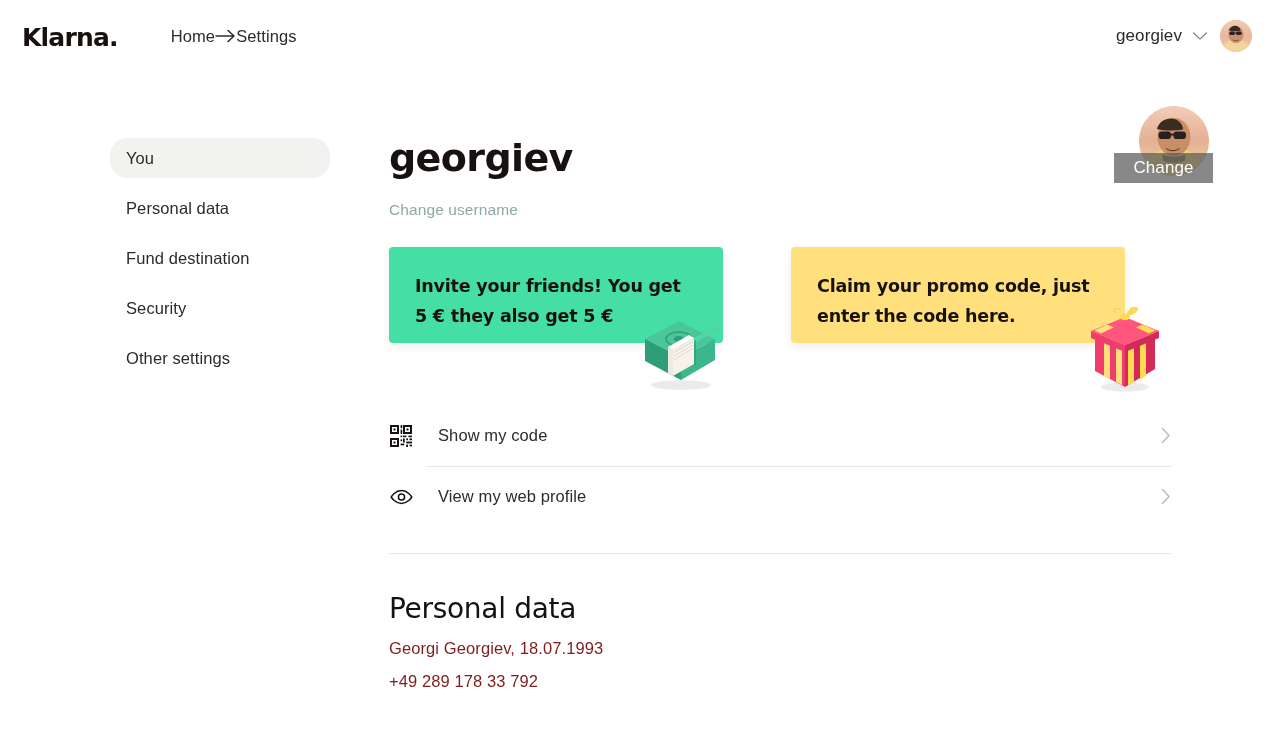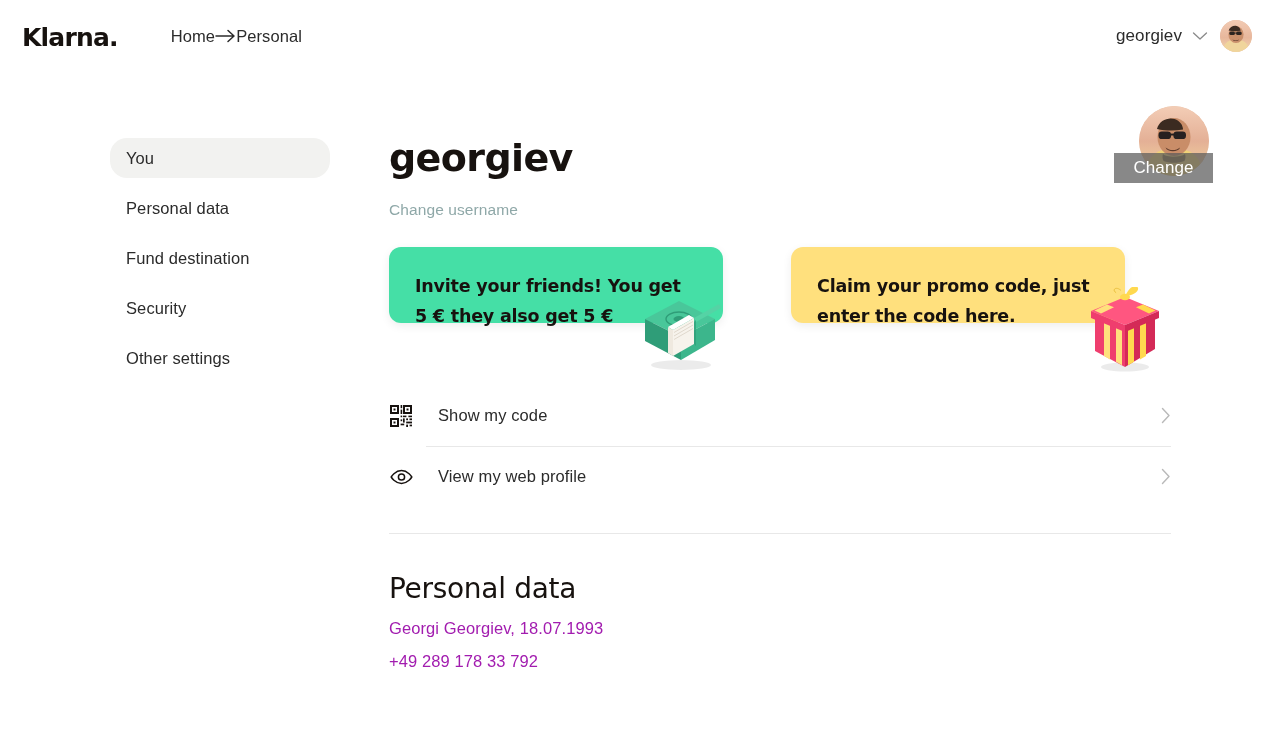--- a/index.html
+++ b/index.html
@@ -186,22 +186,22 @@
   
   .promo-row {
     display: flex;
     gap: 68px;
     margin-top: 28px;
   }
 
   .promo-card {
     position: relative;
     width: 334px;
-    height: 76px;
-    border-radius: 12px;
+    height: 96px;
+    border-radius: 4px;
     padding: 24px 26px 0 26px;
     cursor: pointer;
     box-shadow: 0 3px 10px rgba(0,0,0,0.07);
   }
 
   .promo-card.green { background: #45dfa6; }
   .promo-card.yellow { background: #ffe07d; }
 
   .promo-text {
     font-family: "DejaVu Sans", sans-serif;
@@ -290,21 +290,21 @@
     font-family: "DejaVu Sans", sans-serif;
     font-size: 28px;
     font-weight: 400;
     letter-spacing: -0.3px;
     color: #17120f;
     margin-top: 38px;
   }
 
   .section-line {
     font-size: 16.5px;
-    color: #a21caf;
+    color: #7f1d1d;
     margin-top: 14px;
     letter-spacing: 0.1px;
   }
 
   .section-line + .section-line {
   }
 </style>
 </head>
 <body>
 
@@ -312,21 +312,21 @@
 
   <div class="brand-logo">Klarna.</div>
 
   <div class="breadcrumb">
     <span class="crumb">Home</span>
     <span class="crumb-arrow">
       <svg width="21" height="14" viewBox="0 0 21 14" fill="none">
         <path d="M1 7h17.5M13 1.5 19 7l-6 5.5" stroke="currentColor" stroke-width="1.5" stroke-linecap="round" stroke-linejoin="round"></path>
       </svg>
     </span>
-    <span class="crumb">Personal</span>
+    <span class="crumb">Settings</span>
   </div>
 
   <div class="header-right">
     <span class="account-name">georgiev</span>
     <span class="chevron-down">
       <svg width="16" height="10" viewBox="0 0 16 10" fill="none">
         <path d="M1.5 2 8 8l6.5-6" stroke="currentColor" stroke-width="1.3" stroke-linecap="round" stroke-linejoin="round"></path>
       </svg>
     </span>
     <span class="avatar-small">

